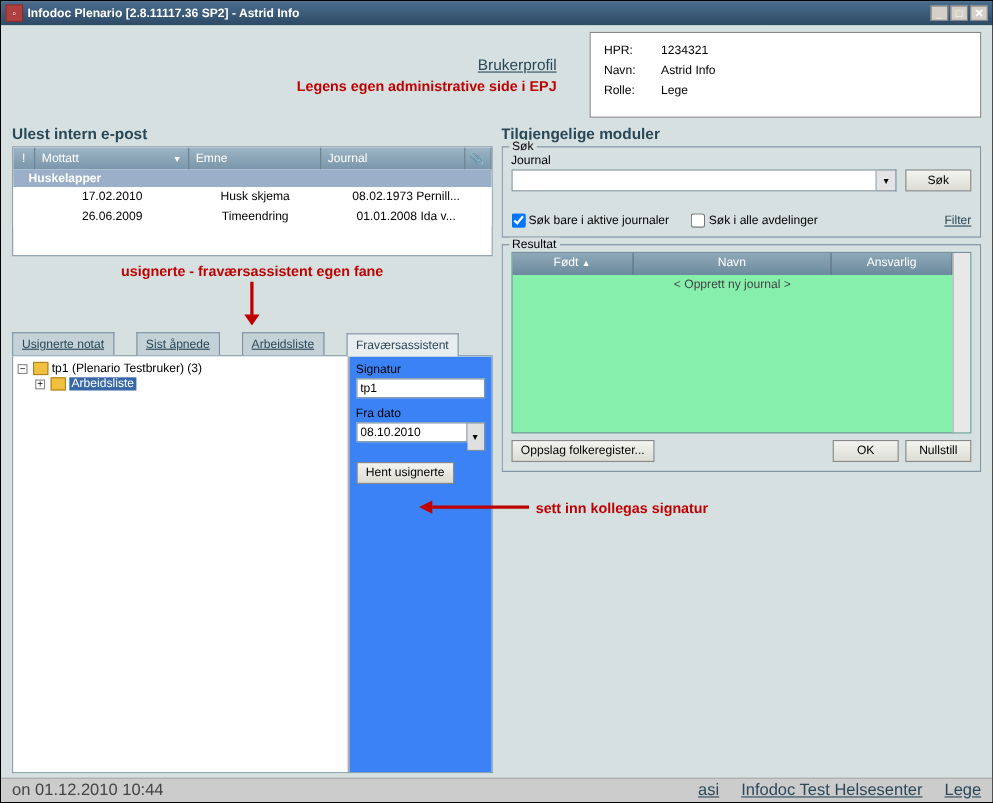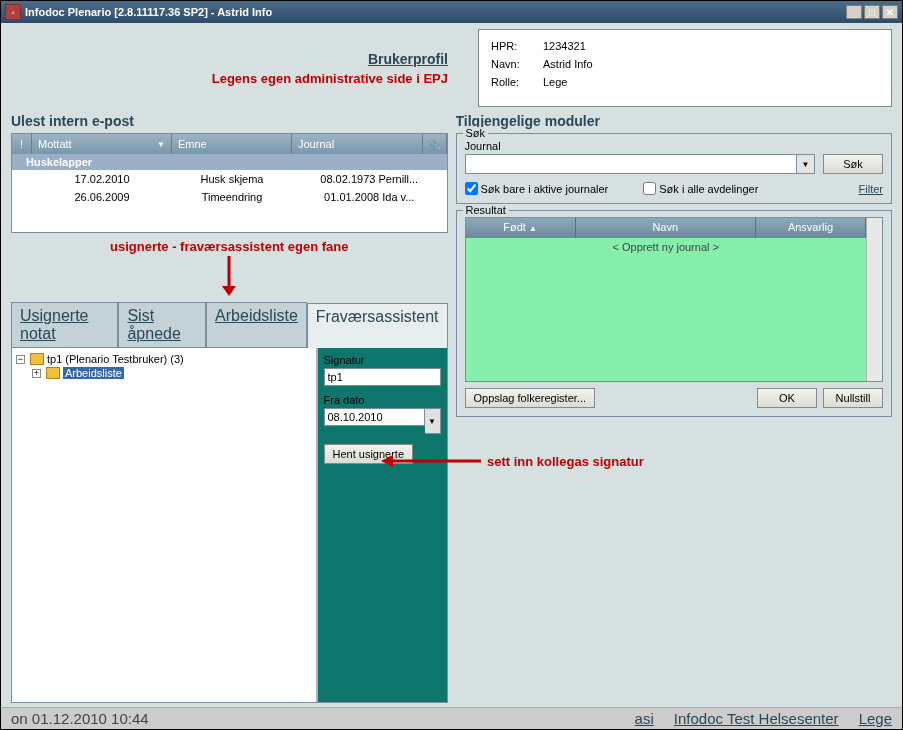--- a/index.html
+++ b/index.html
@@ -69,32 +69,32 @@
 .profile-left {
   flex: 1;
   display: flex;
   flex-direction: column;
   align-items: flex-end;
   justify-content: center;
   padding-right: 20px;
 }
 .profile-title {
   font-size: 14px;
-  font-weight: bold;
+  font-weight: normal;
   color: #2a4858;
   text-decoration: underline;
 }
 .red-note {
   color: #c00000;
   font-weight: bold;
   font-size: 13px;
   margin-top: 4px;
 }
 .profile-box {
-  width: 414px;
+  width: 356px;
   background: #fff;
   border: 1px solid #888;
   padding: 6px 10px;
   font-size: 11px;
   line-height: 16px;
 }
 .profile-box table td:first-child { width: 50px; }
 .main-cols {
   flex: 1;
   display: flex;
@@ -165,23 +165,23 @@
 .tabs-row {
   display: flex;
   margin-top: 4px;
   border-bottom: 1px solid #7a8e9e;
 }
 .tab {
   padding: 4px 8px;
   background: #c4d2d8;
   border: 1px solid #7a8e9e;
   border-bottom: none;
-  margin-right: 0;
+  margin-right: 20px;
   color: #2a4858;
-  font-size: 16px;
+  font-size: 11px;
   text-decoration: underline;
   cursor: pointer;
 }
 .tab.active {
   background: #e8eef0;
   text-decoration: none;
   font-weight: normal;
   position: relative;
   top: 1px;
 }
@@ -211,21 +211,21 @@
   margin-right: 2px;
 }
 .folder-icon { background: #f0c040; border: 1px solid #b08020; }
 .selected-node {
   background: #3868a8;
   color: #fff;
   padding: 0 2px;
 }
 .assist-pane {
   width: 130px;
-  background: #0f766e;
+  background: #3b82f6;
   padding: 6px;
   border-left: 1px solid #b0b0b0;
 }
 .assist-pane label {
   display: block;
   font-size: 11px;
   margin-bottom: 2px;
 }
 .assist-pane input[type=text] {
   width: 100%;
@@ -296,22 +296,22 @@
   flex: 1; border: 1px solid #7a8e9e; padding: 3px; font-size: 11px; background: #fff;
 }
 .combo .dd {
   width: 18px; border: 1px solid #7a8e9e; border-left: none;
   background: #e4e4e4; display: flex; align-items: center; justify-content: center;
   font-size: 8px;
 }
 .check-row {
   display: flex;
   align-items: center;
-  gap: 35px;
-  margin-top: 8px;
+  gap: 20px;
+  margin-top: 20px;
   font-size: 11px;
   justify-content: center;
 }
 .check-row label { display: flex; align-items: center; gap: 3px; }
 .flt-link {
   color: #2a4858;
   text-decoration: underline;
   cursor: pointer;
 }
 .result-grid-wrap {

